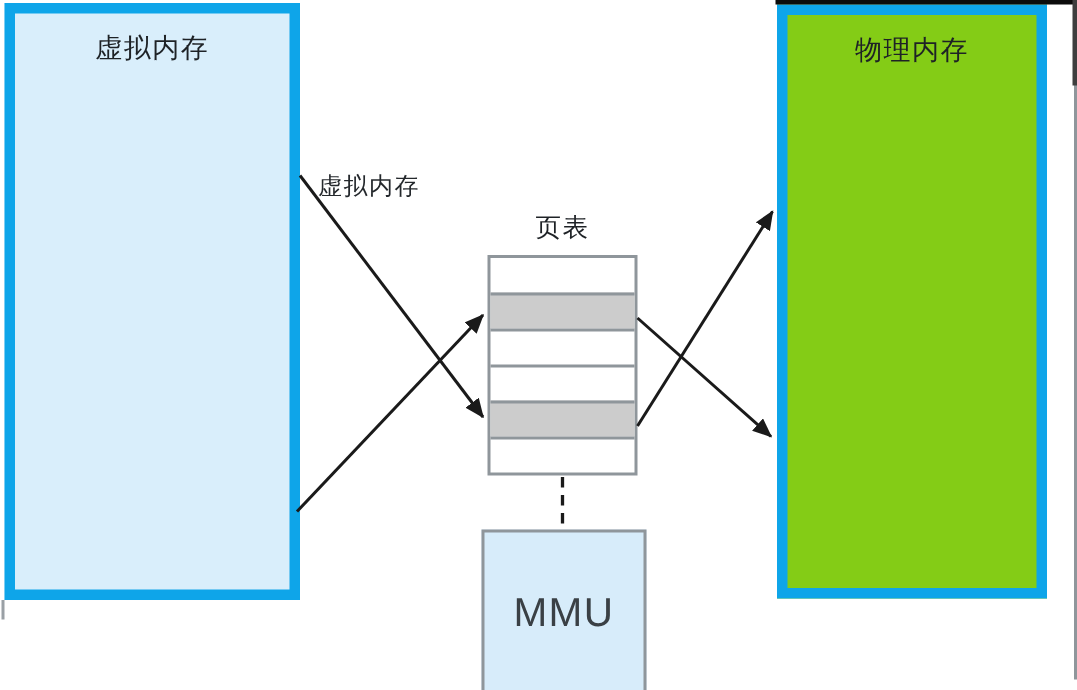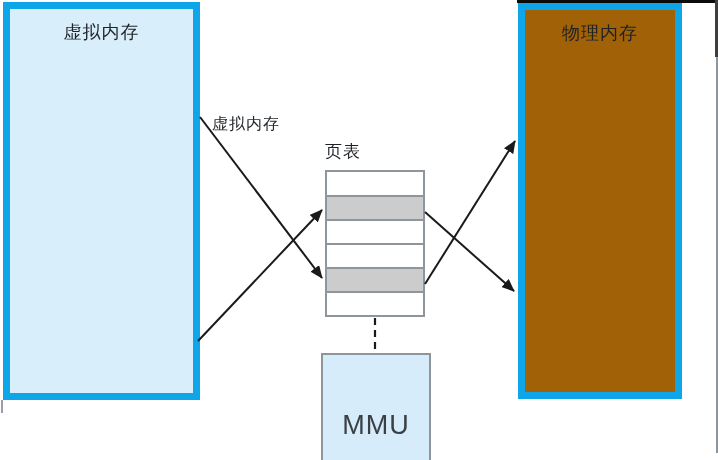--- a/index.html
+++ b/index.html
@@ -2,21 +2,21 @@
 <html><head>
 <meta charset="utf-8">
 <style>
   html,body{margin:0;padding:0;background:#ffffff;}
   body{font-family:"Liberation Sans","DejaVu Sans",sans-serif;}
   #stage{position:relative;width:718px;height:460px;overflow:hidden;background:#ffffff;}
 
   
   .membox{position:absolute;box-sizing:border-box;border:7px solid #0ea5e9;display:flex;flex-direction:column;align-items:center;}
   .vm{left:3px;top:2px;width:197px;height:398px;background:#d9eefb;}
-  .pm{left:518px;top:3px;width:164px;height:396px;background:#a16207;}
+  .pm{left:518px;top:3px;width:180px;height:396px;background:#84cc16;}
   .mem-header{box-sizing:border-box;text-align:center;padding-top:11px;
     font-size:18px;color:#1e2226;letter-spacing:1px;}
   .mem-row{box-sizing:border-box;border-top:2px solid #8f969b;}
   .vm .mem-header{height:101px;}
   .vm .mem-row:nth-of-type(1){height:42px;}
   .vm .mem-row:nth-of-type(2){height:45px;}
   .vm .mem-row:nth-of-type(3){height:42px;}
   .vm .mem-row:nth-of-type(4){height:45px;}
   .vm .mem-row:nth-of-type(5){height:43px;}
   .vm .mem-row:nth-of-type(6){height:43px;}
@@ -25,35 +25,35 @@
   .pm .mem-row:nth-of-type(1){height:45px;}
   .pm .mem-row:nth-of-type(2){height:43px;}
   .pm .mem-row:nth-of-type(3){height:44px;}
   .pm .mem-row:nth-of-type(4){height:20px;}
   .pm .mem-row:nth-of-type(5){height:43px;}
   .pm .mem-row:nth-of-type(6){height:45px;}
   .pm .mem-row:nth-of-type(7){height:44px;}
   .pm .mem-row:nth-of-type(8){flex:1;}
 
   
-  .pt-title{position:absolute;left:325px;top:140px;width:100px;
+  .pt-title{position:absolute;left:325px;top:140px;width:100px;text-align:center;
     font-size:17px;color:#1e2226;letter-spacing:1px;}
   .pagetable{position:absolute;left:325px;top:170px;width:100px;height:147px;
     box-sizing:border-box;border:2px solid #8f969b;background:#ffffff;
     display:flex;flex-direction:column;}
   .pt-row{box-sizing:border-box;border-top:2px solid #8f969b;height:24px;}
   .pt-row:nth-of-type(1){border-top:none;height:23px;}
   .pt-row:nth-of-type(6){flex:1;}
   .pt-row.hl{background:#cccccc;}
 
   
   .mmu{position:absolute;left:321px;top:353px;width:110px;height:112px;
     box-sizing:border-box;border:2px solid #8f969b;background:#d7ecfa;
     text-align:center;}
-  .mmu span{display:inline-block;margin-top:55px;font-size:27px;color:#3a4045;letter-spacing:1px;}
+  .mmu span{display:inline-block;margin-top:38px;font-size:27px;color:#3a4045;letter-spacing:1px;}
 
   
   .edge-label{position:absolute;font-size:16px;color:#24282c;letter-spacing:1px;white-space:nowrap;}
   .vaddr{left:212px;top:114px;}
   .paddr{left:429px;top:114px;}
 
   
   svg.arrows{position:absolute;left:0;top:0;width:718px;height:460px;pointer-events:none;}
 
   

